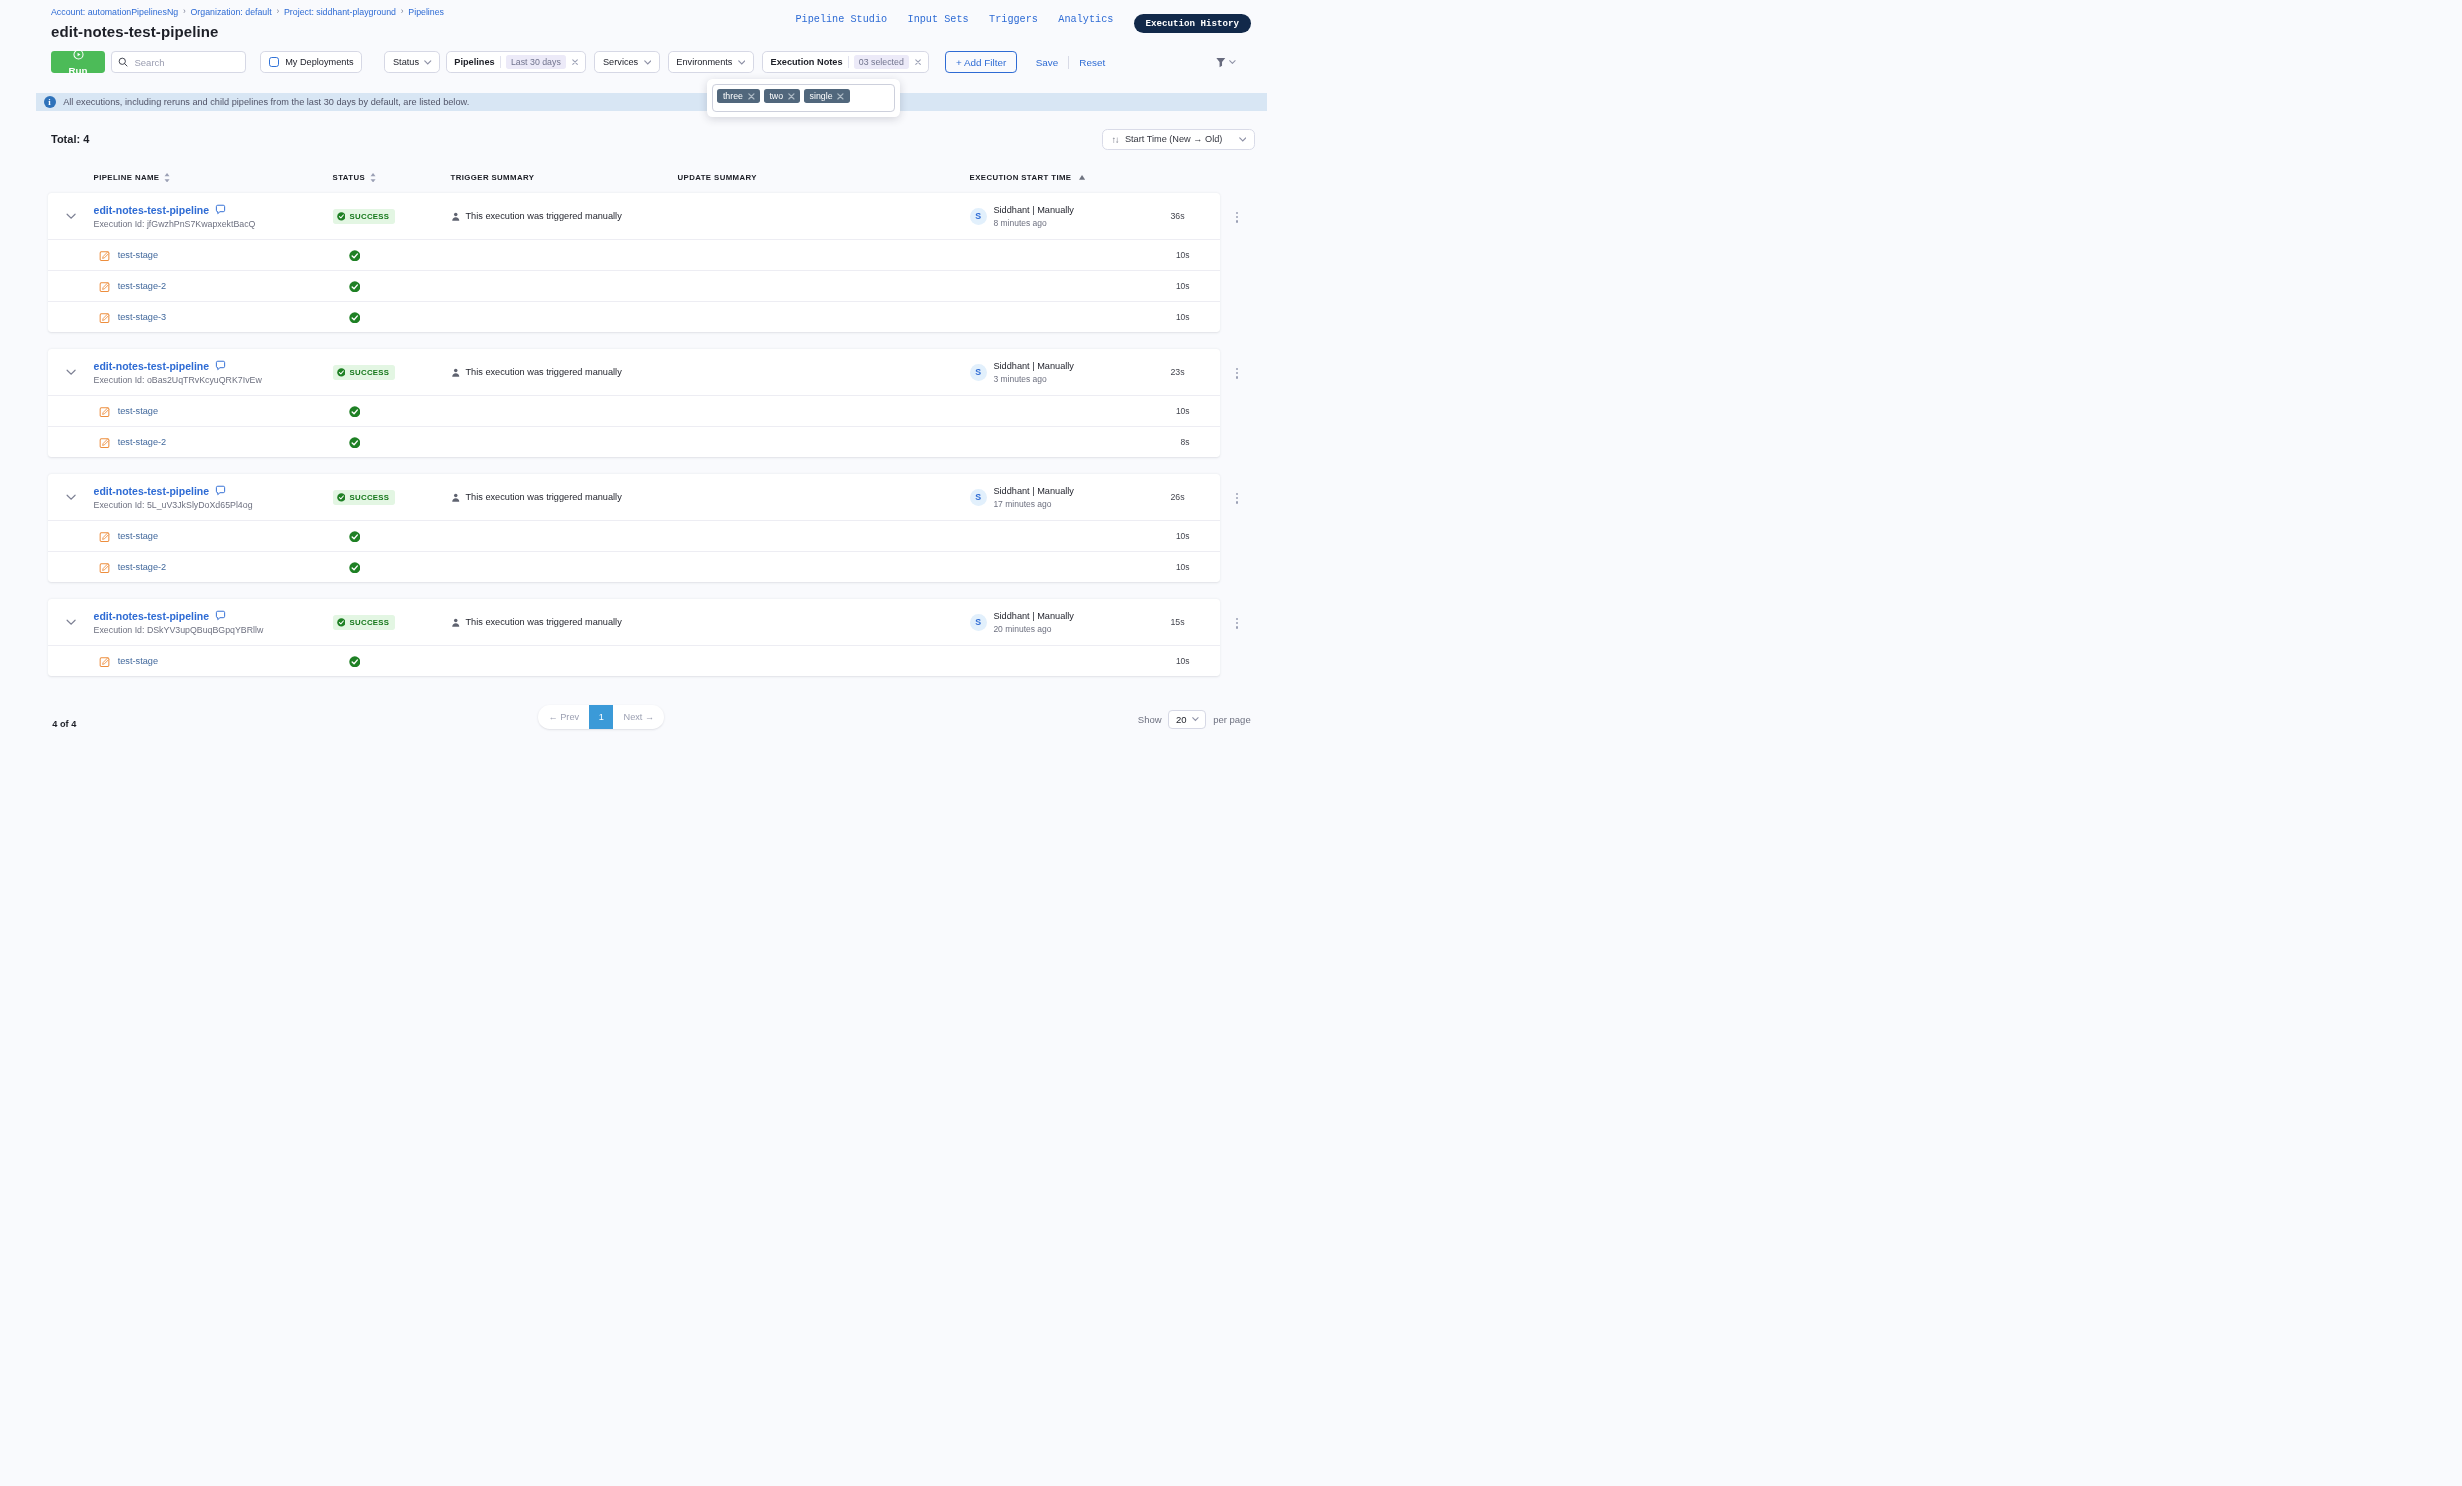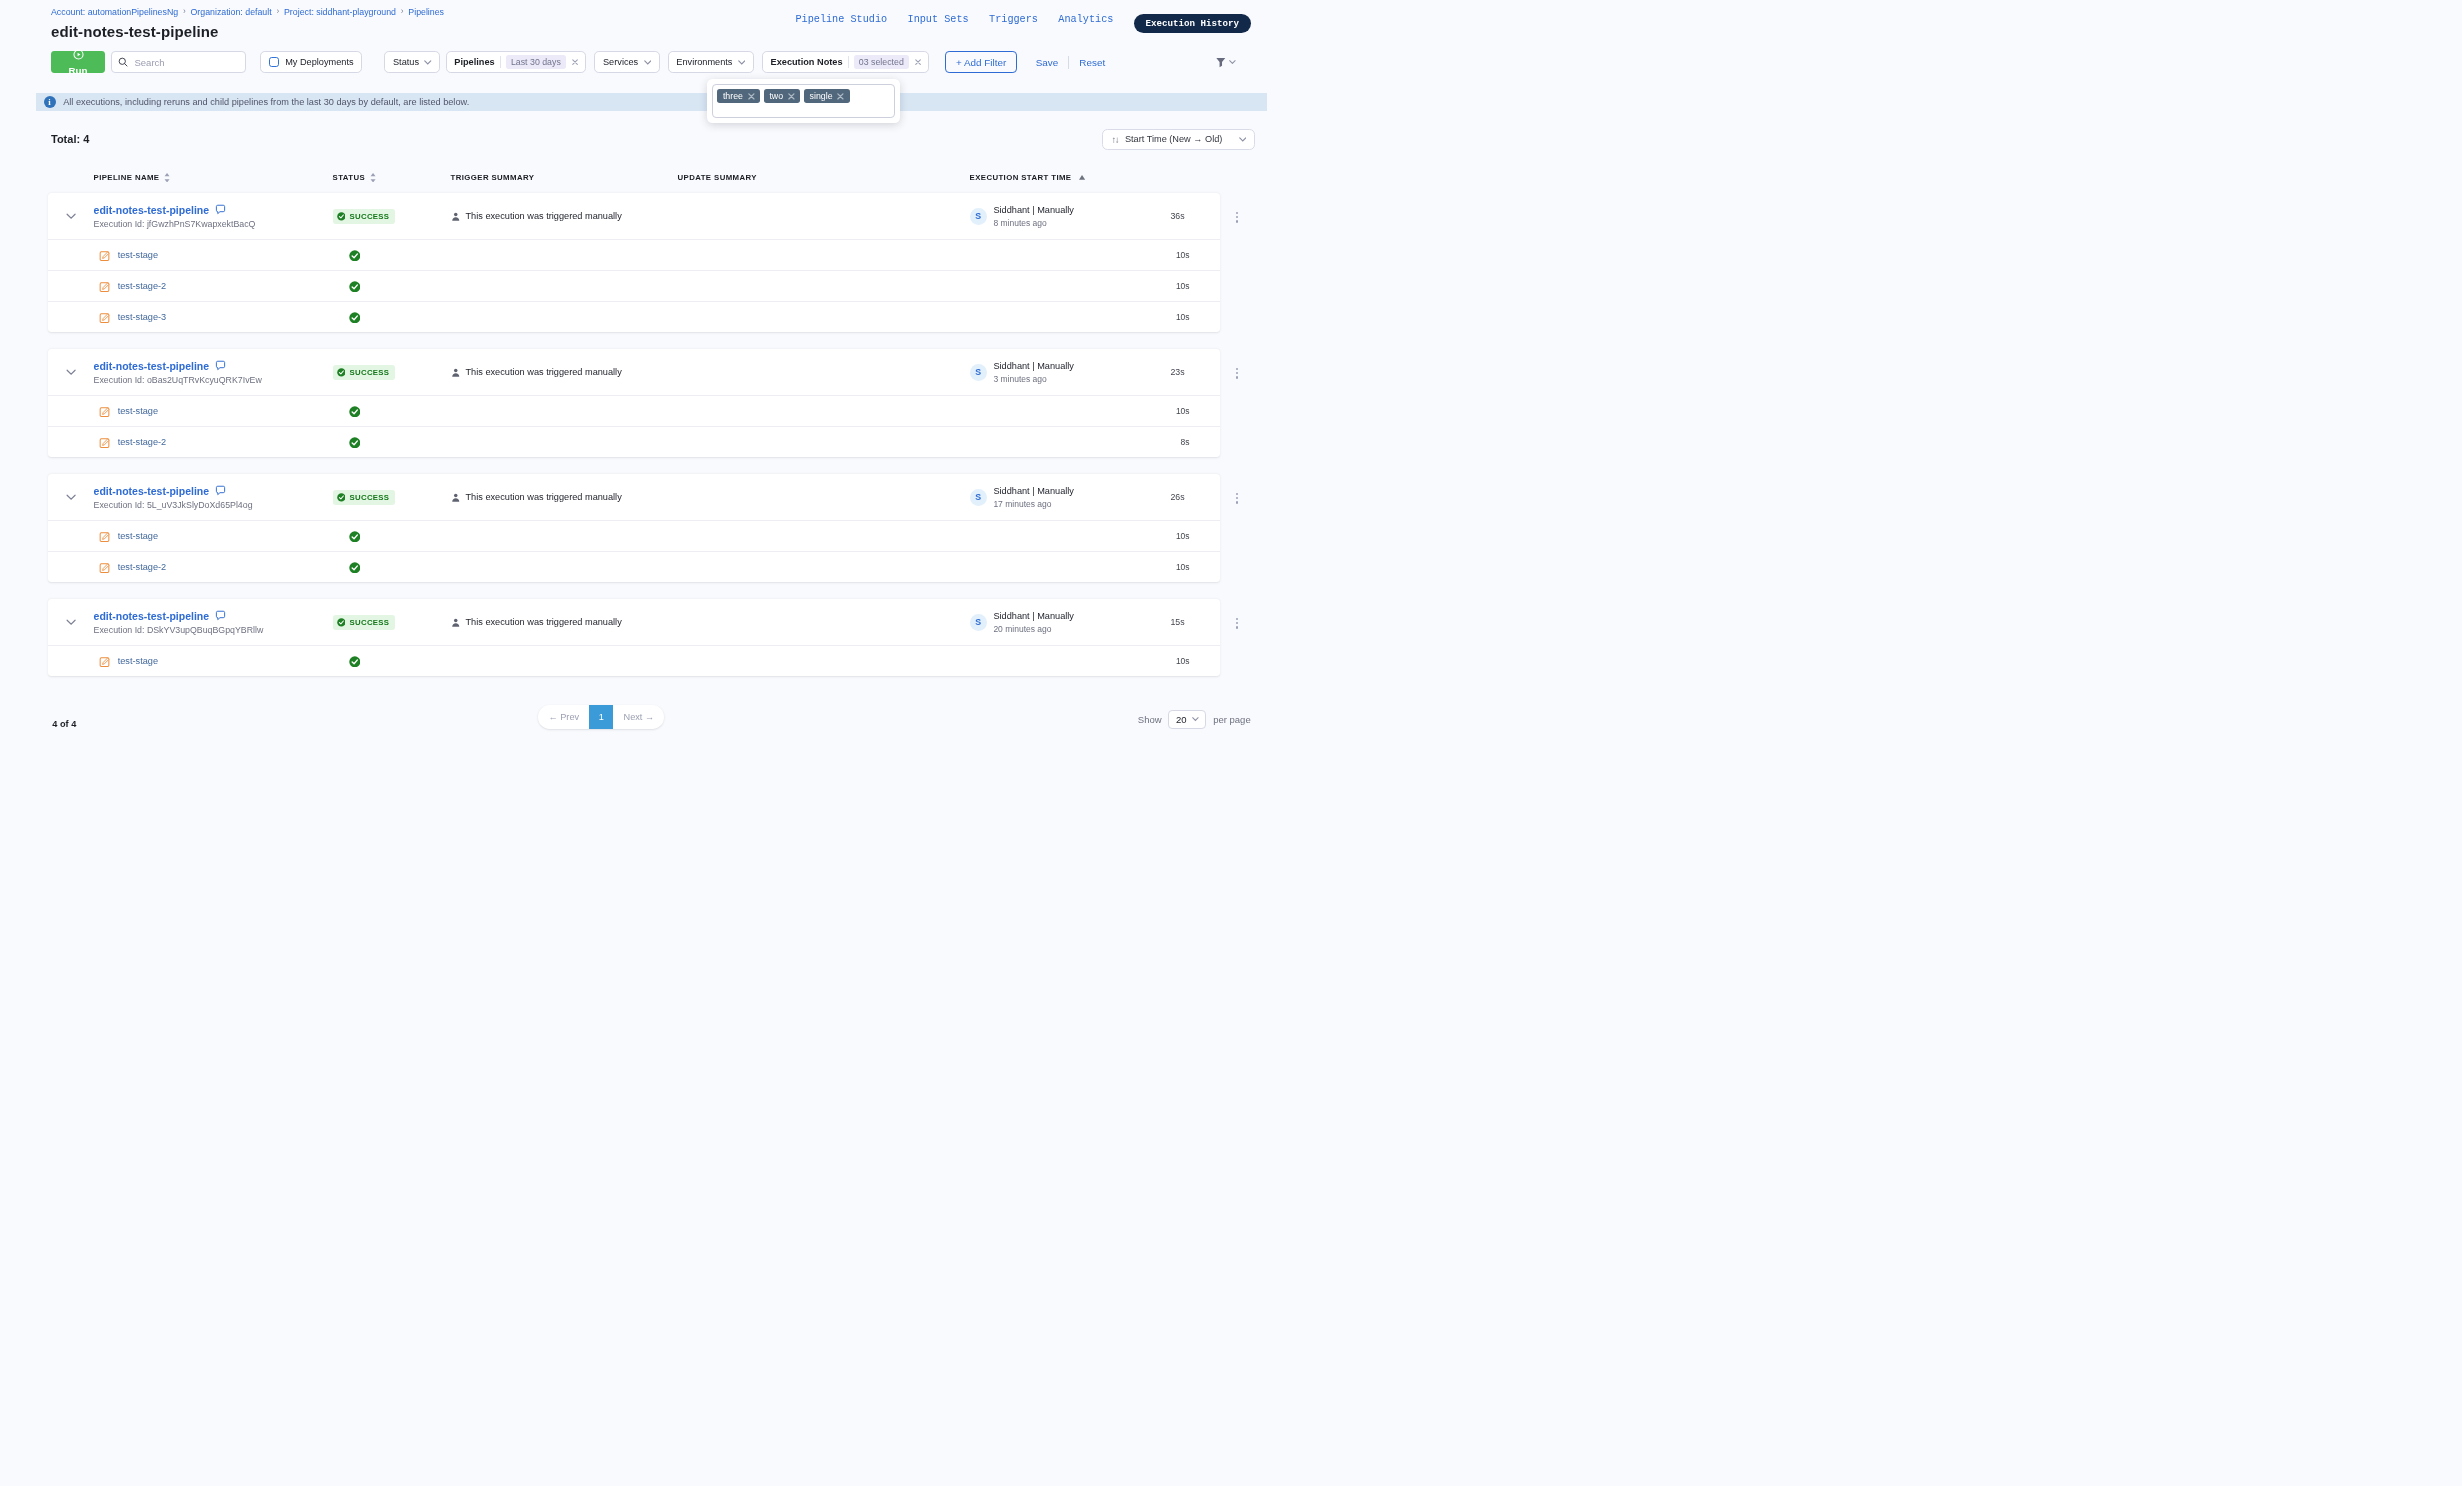--- a/index.html
+++ b/index.html
@@ -32,21 +32,21 @@
   .mydep { margin-right: 22.4px; }
   .mydep .cb { width: 10.2px; height: 10.2px; border: 1.1px solid #2f72d8; border-radius: 2.7px; background: #fff; margin-right: 6.1px; }
   .chip-status { margin-right: 5.4px; }
   .chip-notes { margin-right: 15.6px; }
   .btn-addfilter { height: 22px; padding: 0 10.2px; background: transparent; border: 1px solid var(--accent, #2e6bd4); border-radius: 4.1px; color: var(--accent, #2e6bd4); font-size: 9.9px; font-family: inherit; margin-right: 18.3px; cursor: pointer; white-space: nowrap; }
   .link-btn { background: none; border: none; color: var(--accent, #2e6bd4); font-size: 9.9px; font-family: inherit; cursor: pointer; }
   .save-reset-div { width: 0.7px; height: 13px; background: #d8dae6; margin: 0 10.2px; }
   .funnel-wrap { margin-left: auto; margin-right: 16.3px; display: flex; align-items: center; gap: 2px; cursor: pointer; }
 
   
-  .notes-popup { position: absolute; z-index: 30; left: 656px; top: 28px; width: 193px; height: 44px; background: #fff; border-radius: 5.4px; box-shadow: 0 2px 8.2px rgba(40,41,61,.18); padding: 5.4px; }
+  .notes-popup { position: absolute; z-index: 30; left: 656px; top: 28px; width: 193px; height: 38px; background: #fff; border-radius: 5.4px; box-shadow: 0 2px 8.2px rgba(40,41,61,.18); padding: 5.4px; }
   .notes-inner { width: 100%; height: 100%; border: 0.7px solid #cdd0dc; border-radius: 4.1px; padding: 4.1px; display: flex; align-items: flex-start; gap: 4.1px; }
   .tag { display: inline-flex; align-items: center; gap: 4.8px; background: var(--tag-bg, #51677c); color: #fff; font-size: 8.8px; padding: 2px 5.4px; border-radius: 2.7px; }
 
   
   .banner { margin-top: 19px; height: 18.3px; background: var(--banner-bg, #d8e6f4); display: flex; align-items: center; padding-left: 7.5px; gap: 7.5px; }
   .info-ico { width: 12.2px; height: 12.2px; border-radius: 50%; background: var(--banner-icon, #2f72ba); color: #fff; font-family: "Liberation Serif", "DejaVu Serif", serif; font-weight: bold; font-size: 8.8px; display: flex; align-items: center; justify-content: center; flex: 0 0 auto; }
   .banner-text { font-size: 9.2px; color: #515468; }
 
   
   .summary-row { margin: 17.7px 15px 0; display: flex; align-items: center; justify-content: space-between; }

